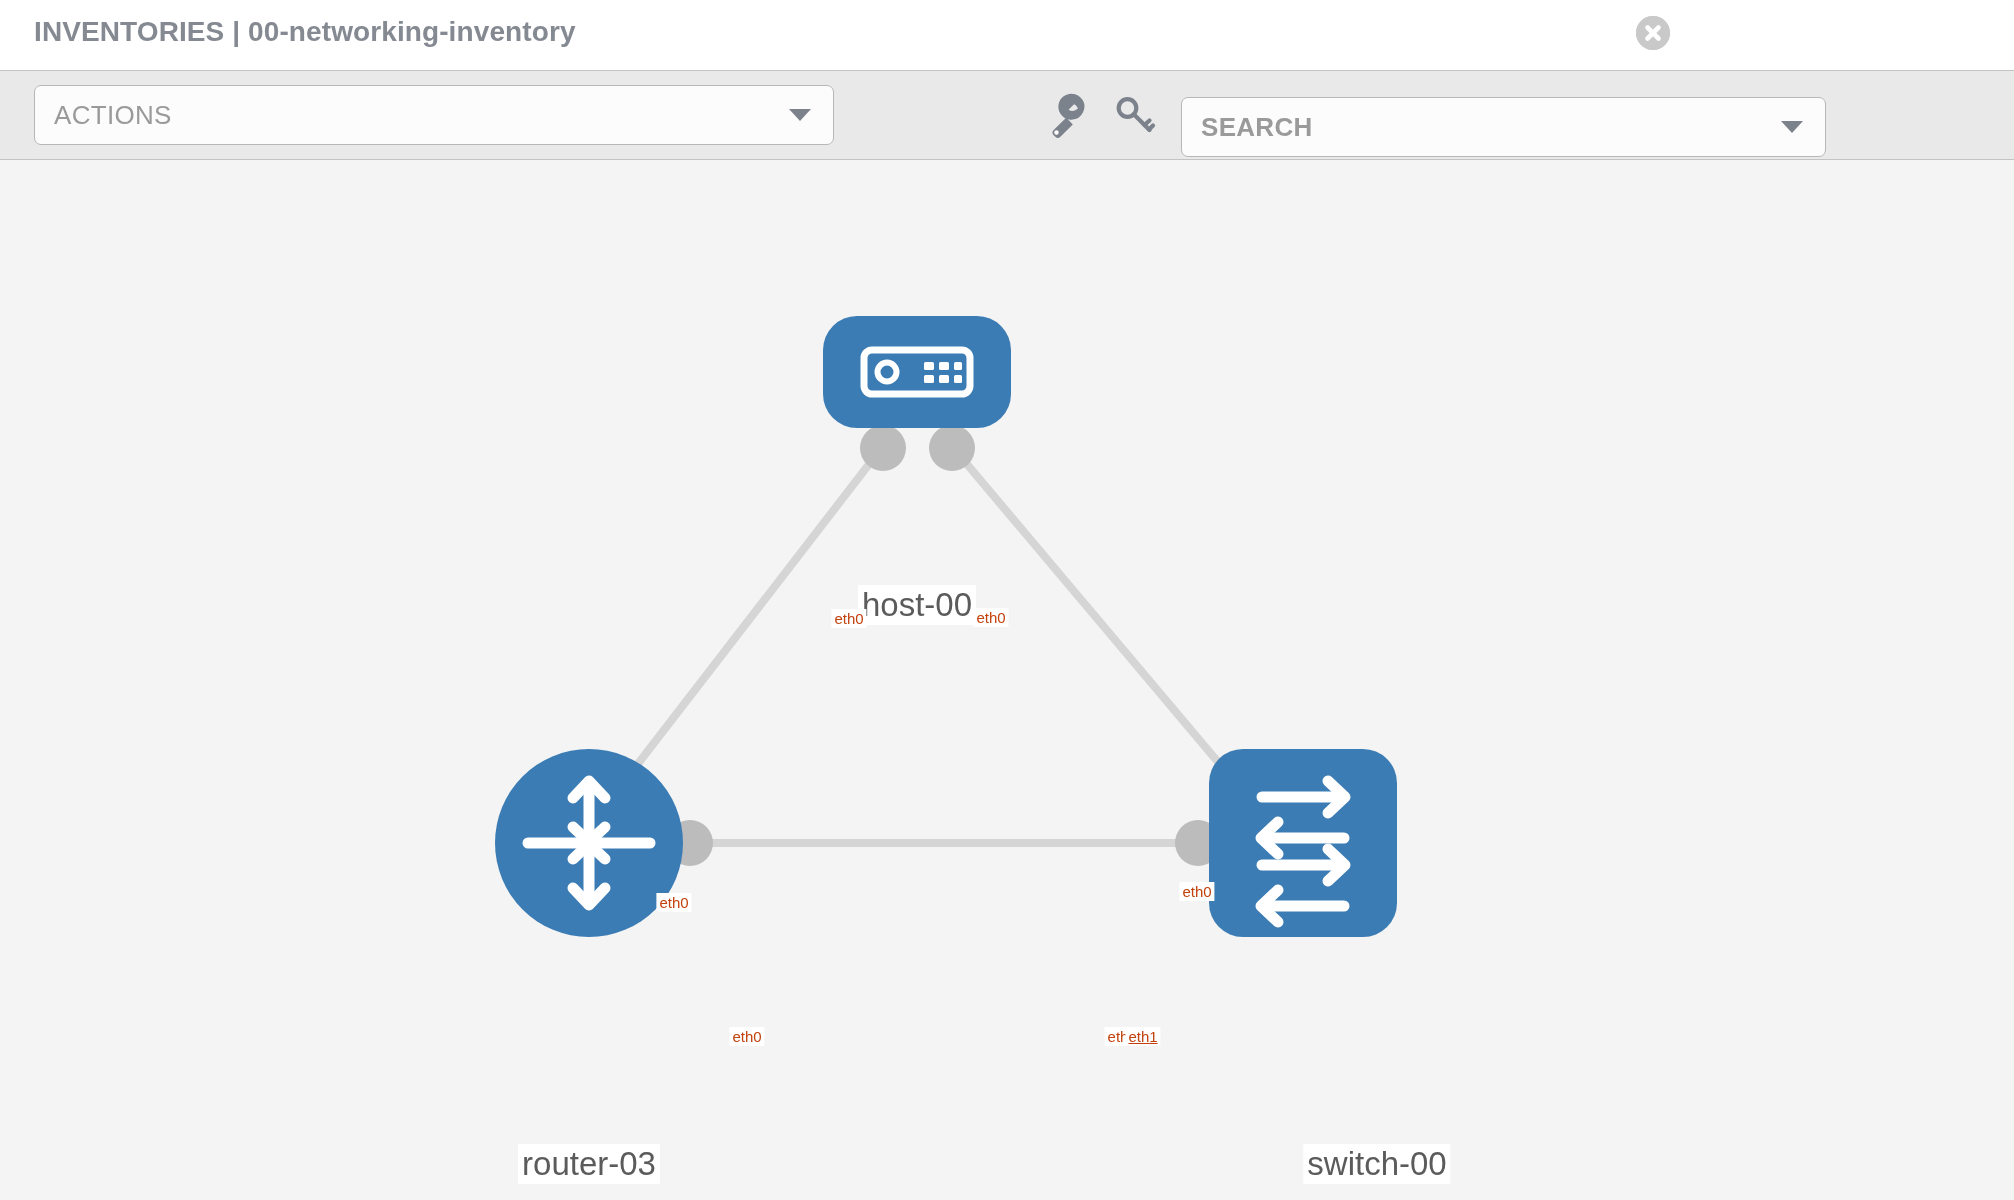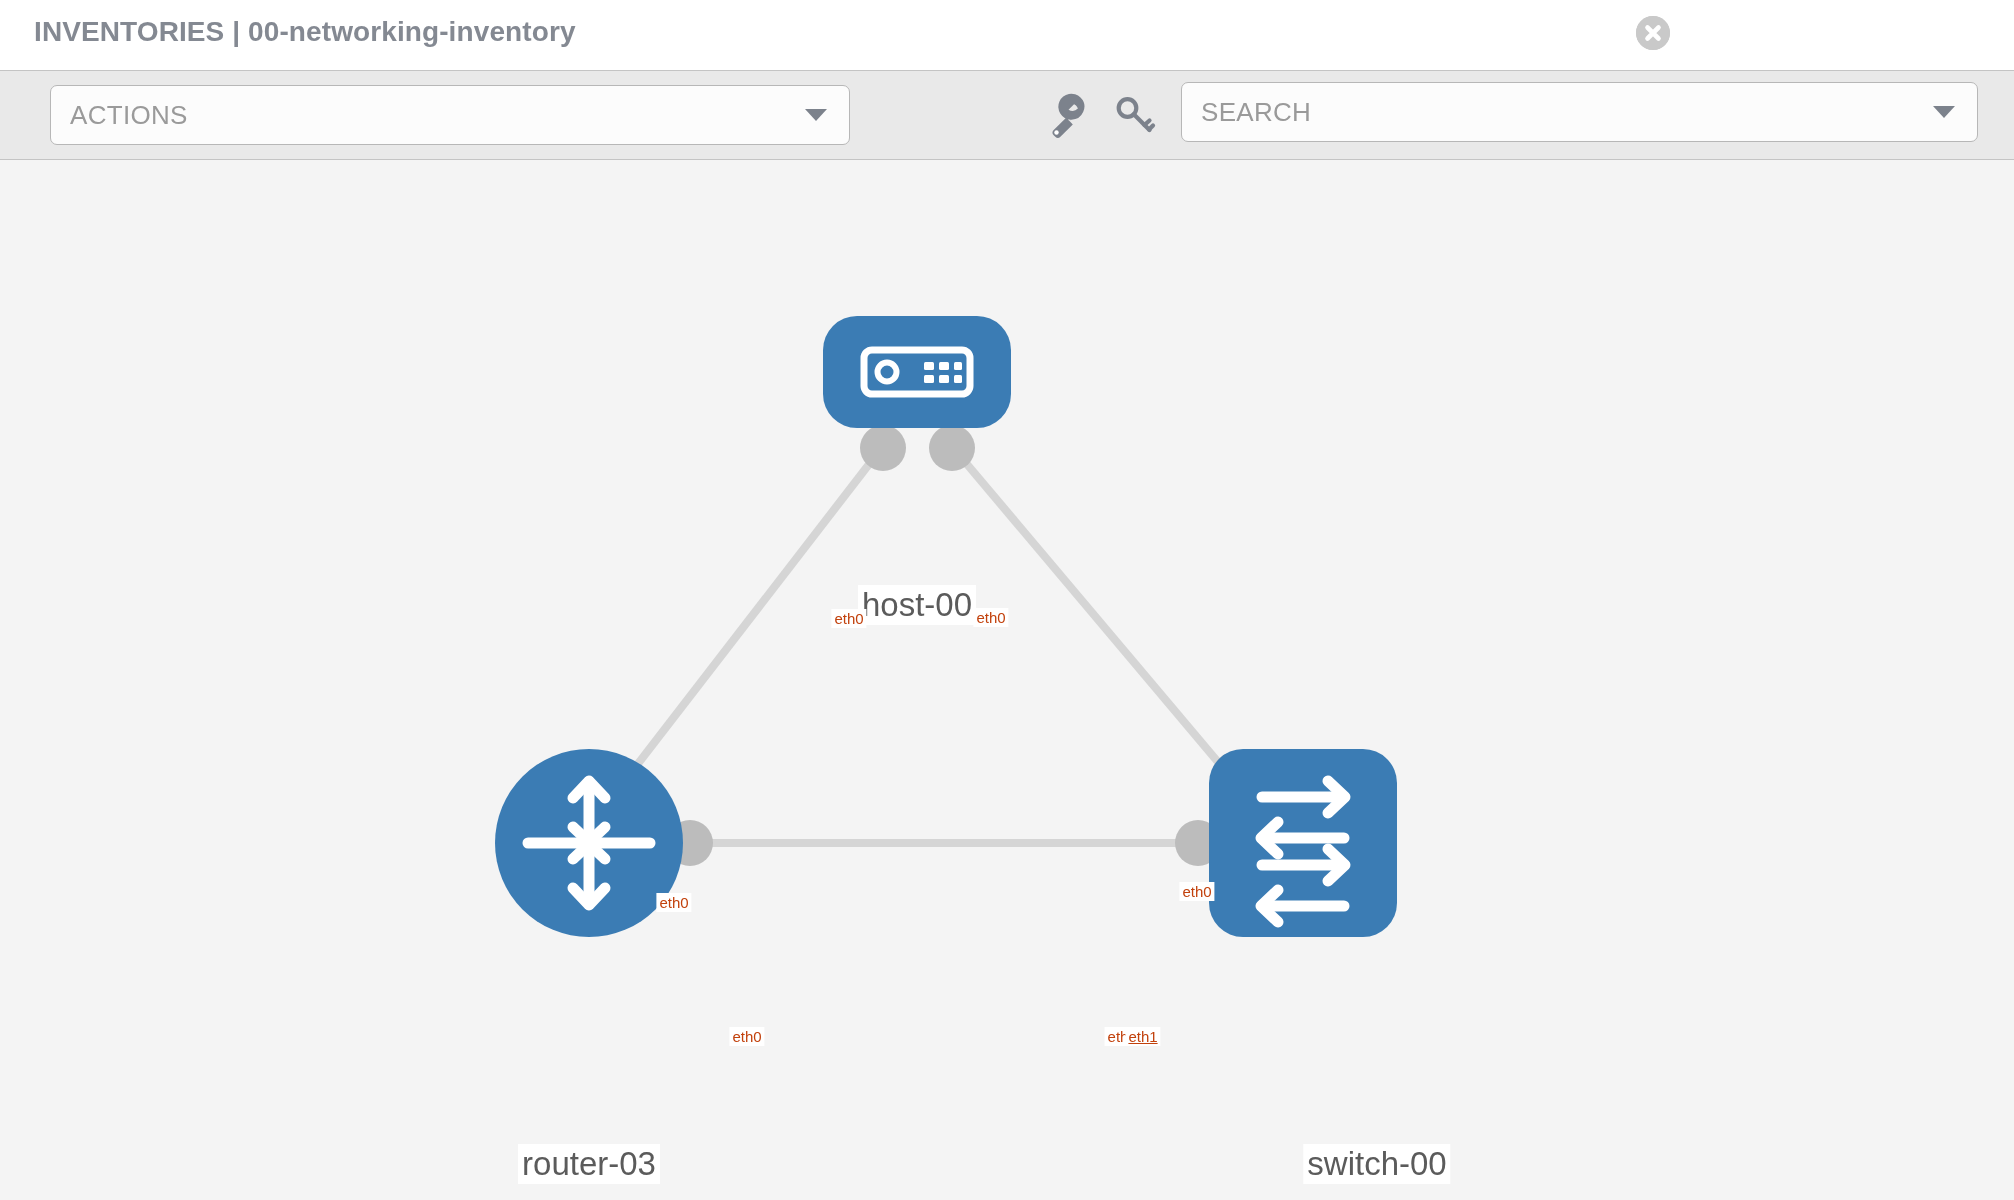--- a/index.html
+++ b/index.html
@@ -64,22 +64,22 @@
     white-space: nowrap;
   }
   .caret {
     position: absolute; right: 22px; top: 50%;
     transform: translateY(-50%);
     width: 0; height: 0;
     border-left: 11px solid transparent;
     border-right: 11px solid transparent;
     border-top: 12px solid #7c828c;
   }
-  .actions-select { left: 34px; top: 14px; width: 800px; height: 60px; margin-left: 16px; }
-  .search-select  { left: 1181px; top: 11px; width: 797px; height: 60px; }
+  .actions-select { left: 34px; top: 14px; width: 800px; height: 60px; }
+  .search-select  { left: 1181px; top: 26px; width: 645px; height: 60px; font-weight: bold; }
 
   .tool-icon {
     position: absolute;
     width: 54px; height: 54px;
     cursor: pointer;
   }
   .tool-icon svg { display: block; }
   .wrench-btn { left: 1040px; top: 17px; }
   .key-btn    { left: 1108px; top: 17px; }
 

